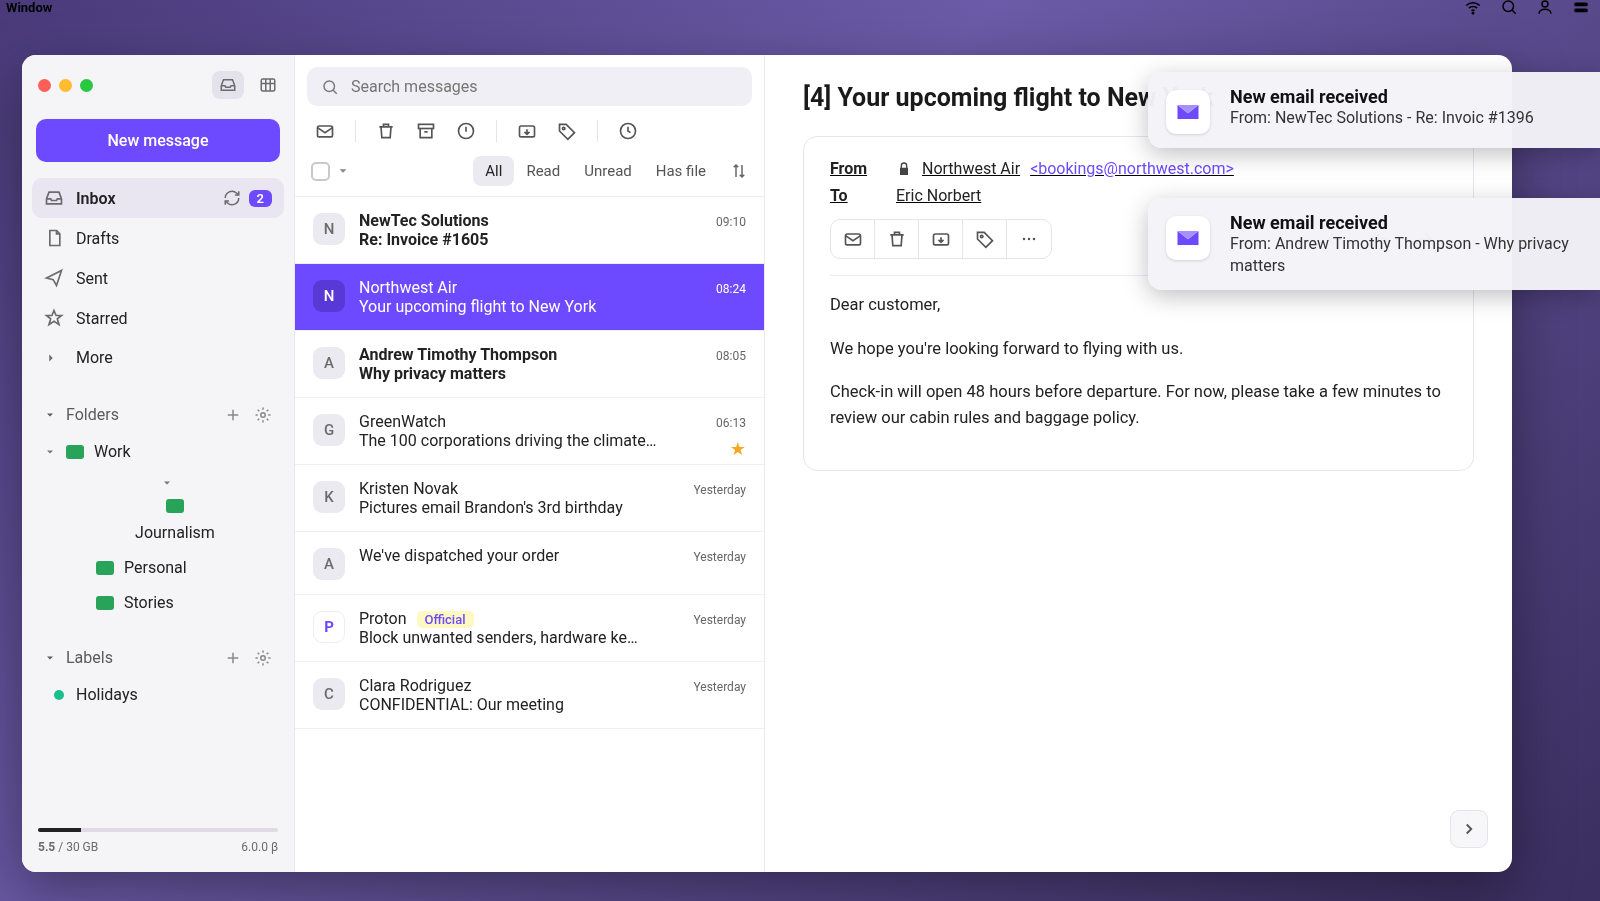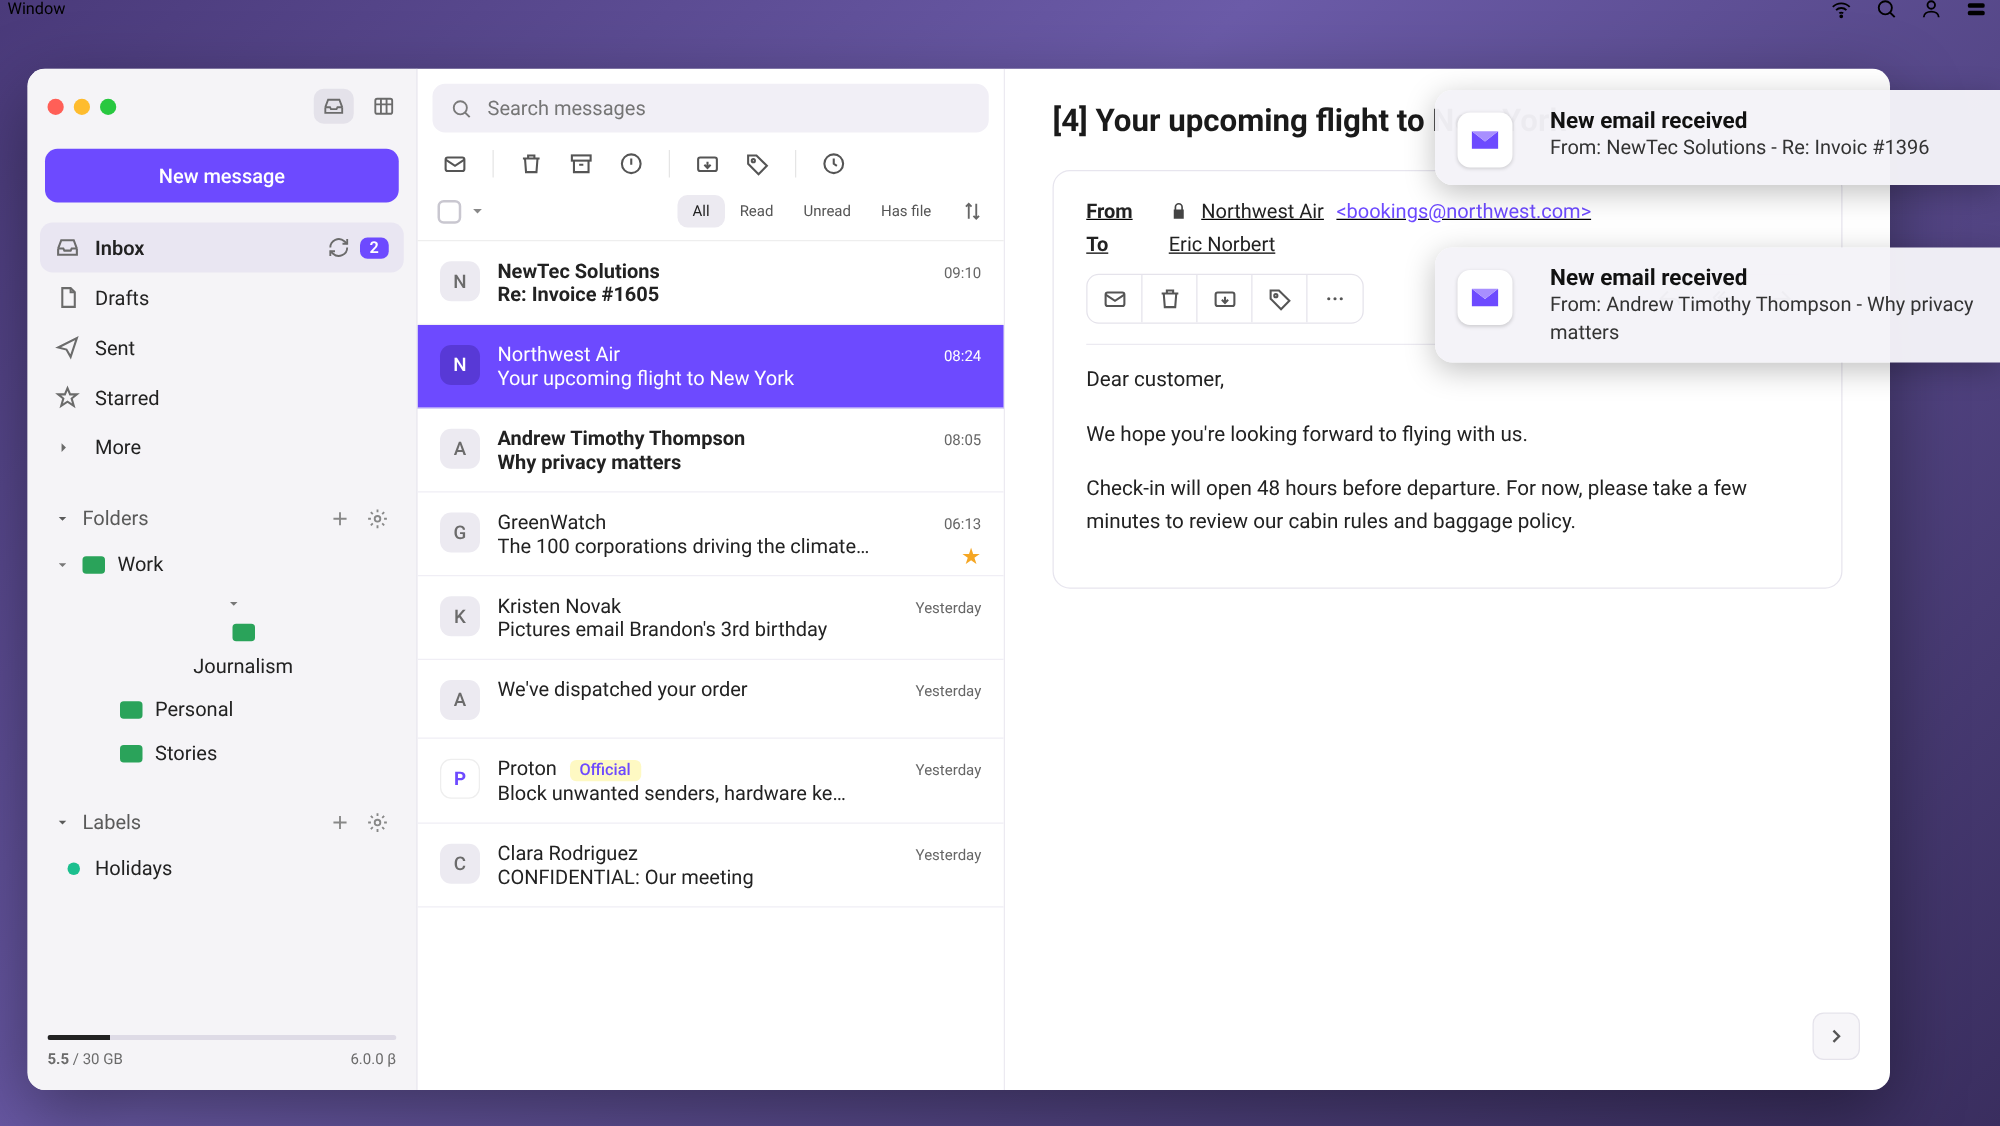--- a/index.html
+++ b/index.html
@@ -1,23 +1,23 @@
 <!DOCTYPE html>
 <html><head>
 <meta charset="utf-8">
 <style>
   * { box-sizing: border-box; margin: 0; padding: 0; font-family: -apple-system, BlinkMacSystemFont, "Segoe UI", Roboto, sans-serif; }
   body { width: 1600px; height: 901px; background: linear-gradient(135deg, #4a3a7a 0%, #6b5ba8 40%, #3a2e5f 100%); position: relative; overflow: hidden; }
   .menubar { position: absolute; top: 0; left: 0; right: 0; height: 14px; display:flex; align-items:center; padding: 0 6px;}
-  .menubar .title { font-weight: 400; font-size: 13px; color:#000;}
+  .menubar .title { font-weight: 700; font-size: 13px; color:#000;}
   .menubar .right { position: absolute; right: 10px; top: -2px; display:flex; gap:18px; align-items:center; color:#000;}
   .menubar .right svg { width:18px; height:18px;}
   .window { position: absolute; left: 22px; top: 55px; width: 1490px; height: 817px; background: #fff; border-radius: 14px; display: flex; box-shadow: 0 20px 60px rgba(0,0,0,0.4); overflow: hidden;}
   
-  .sidebar { width: 312px; background: #f5f4f7; display:flex; flex-direction:column; padding: 16px 10px; border-right:1px solid #e9e7ef;}
+  .sidebar { width: 273px; background: #f5f4f7; display:flex; flex-direction:column; padding: 16px 10px; border-right:1px solid #e9e7ef;}
   .traffic { display:flex; gap:8px; margin-bottom: 6px; padding-left:6px; align-items:center;}
   .traffic .dot { width:13px; height:13px; border-radius:50%; }
   .traffic .red{background:#ff5f57;} .traffic .yellow{background:#febc2e;} .traffic .green{background:#28c840;}
   .traffic .spacer{flex:1;}
   .traffic .iconbtn{ width:32px; height:28px; border-radius:8px; display:flex; align-items:center; justify-content:center; color:#6b6b6b;}
   .traffic .iconbtn.active{ background:#e4e2ea;}
   .new-msg { margin: 14px 4px 16px 4px; background:#6d4aff; color:#fff; border:none; border-radius:10px; padding:12px 16px; font-size:16px; font-weight:500; cursor:pointer;}
   .nav-item { display:flex; align-items:center; gap:12px; padding:10px 12px; border-radius:10px; font-size:16px; color:#222; cursor:pointer; position:relative;}
   .nav-item.active { background:#e9e6f2; font-weight:600;}
   .nav-item .icon { width:20px; color:#6b6b6b; display:flex; align-items:center;}
@@ -41,21 +41,21 @@
   .searchwrap{ padding:12px 12px 8px 12px;}
   .search { background:#f1eff6; border-radius:10px; padding:10px 14px; display:flex; align-items:center; gap:12px; color:#7a7a7a;}
   .search input { border:none; background:transparent; font-size:16px; outline:none; color:#333; flex:1;}
   .list-toolbar { display:flex; align-items:center; gap:20px; padding:6px 20px 10px 20px; color:#555;}
   .list-toolbar .sep { width:1px; height:22px; background:#e5e5e5;}
   .list-toolbar svg{ width:20px; height:20px;}
   .filter-row { display:flex; align-items:center; gap:4px; padding:4px 16px 10px 16px; border-bottom:1px solid #eee;}
   .filter-row .checkbox { width:19px; height:19px; border:2px solid #c9c7d0; border-radius:5px; background:#fff; margin-right:4px;}
   .filter-row .chev { color:#888; margin-left:-2px;}
   .filter-tabs { margin-left:auto; display:flex; background:transparent; align-items:center;}
-  .filter-tabs span{ padding:6px 12px; font-size:12px; color:#555; border-radius:8px; cursor:pointer;}
+  .filter-tabs span{ padding:6px 12px; font-size:15px; color:#555; border-radius:8px; cursor:pointer;}
   .filter-tabs span.active{ background:#eceaf1; color:#222;}
   .sort-btn { margin-left:8px; color:#666;}
   .msg-list { flex:1; overflow:auto;}
   .msg { padding:14px 18px; border-bottom:1px solid #f0eef5; display:flex; gap:14px; cursor:pointer; position:relative;}
   .msg .avatar { width:32px; height:32px; border-radius:9px; background:#eceaf1; color:#6b6b6b; display:flex; align-items:center; justify-content:center; font-size:15px; font-weight:500; margin-top:2px; flex-shrink:0;}
   .msg .content { flex:1; min-width:0;}
   .msg .sender { font-size:16px; color:#222;}
   .msg.unread .sender, .msg.unread .subject { font-weight:700;}
   .msg .subject { font-size:16px; color:#222; white-space:nowrap; overflow:hidden; text-overflow:ellipsis;}
   .msg .time { position:absolute; right:18px; top:18px; font-size:12px; color:#666;}
@@ -78,21 +78,21 @@
   .card-toolbar { display:flex; align-items:center; margin:14px 0 4px 0;}
   .btn-group { display:flex; border:1px solid #e5e3eb; border-radius:10px; overflow:hidden;}
   .btn-group .btn { width:44px; height:38px; display:flex; align-items:center; justify-content:center; color:#555; border-right:1px solid #e5e3eb; cursor:pointer;}
   .btn-group .btn:last-child{ border-right:none;}
   .card-toolbar .right { margin-left:auto;}
   .divider { height:1px; background:#eceaf1; margin:16px 0;}
   .body-text { font-size:16.5px; color:#222; line-height:1.55;}
   .body-text p { margin-bottom:18px;}
   .float-btn { position:absolute; right:24px; bottom:24px; width:38px; height:38px; border:1px solid #e5e3eb; border-radius:9px; background:#f7f6f9; display:flex; align-items:center; justify-content:center; color:#555; cursor:pointer;}
   
-  .toast { position:absolute; right:0; width:452px; background:rgba(244,243,248,0.97); border-radius:14px 0 0 14px; padding:14px 18px; display:flex; gap:30px; align-items:flex-start; box-shadow:0 6px 24px rgba(0,0,0,0.25);}
+  .toast { position:absolute; right:0; width:452px; background:rgba(244,243,248,0.97); border-radius:14px 0 0 14px; padding:14px 18px; display:flex; gap:20px; align-items:flex-start; box-shadow:0 6px 24px rgba(0,0,0,0.25);}
   .toast1 { top:72px;} .toast2 { top:198px;}
   .toast .appicon { width:44px; height:44px; border-radius:10px; background:#fff; display:flex; align-items:center; justify-content:center; box-shadow:0 1px 3px rgba(0,0,0,0.15); flex-shrink:0; margin-top:4px;}
   .toast .appicon svg { width:28px; height:28px;}
   .toast .tcontent { flex:1; min-width:0;}
   .toast .ttitle { font-size:18px; font-weight:700; color:#111;}
   .toast .tbody { font-size:16px; color:#333; line-height:1.35;}
   svg { display:block; }
 </style>
 </head>
 <body>

